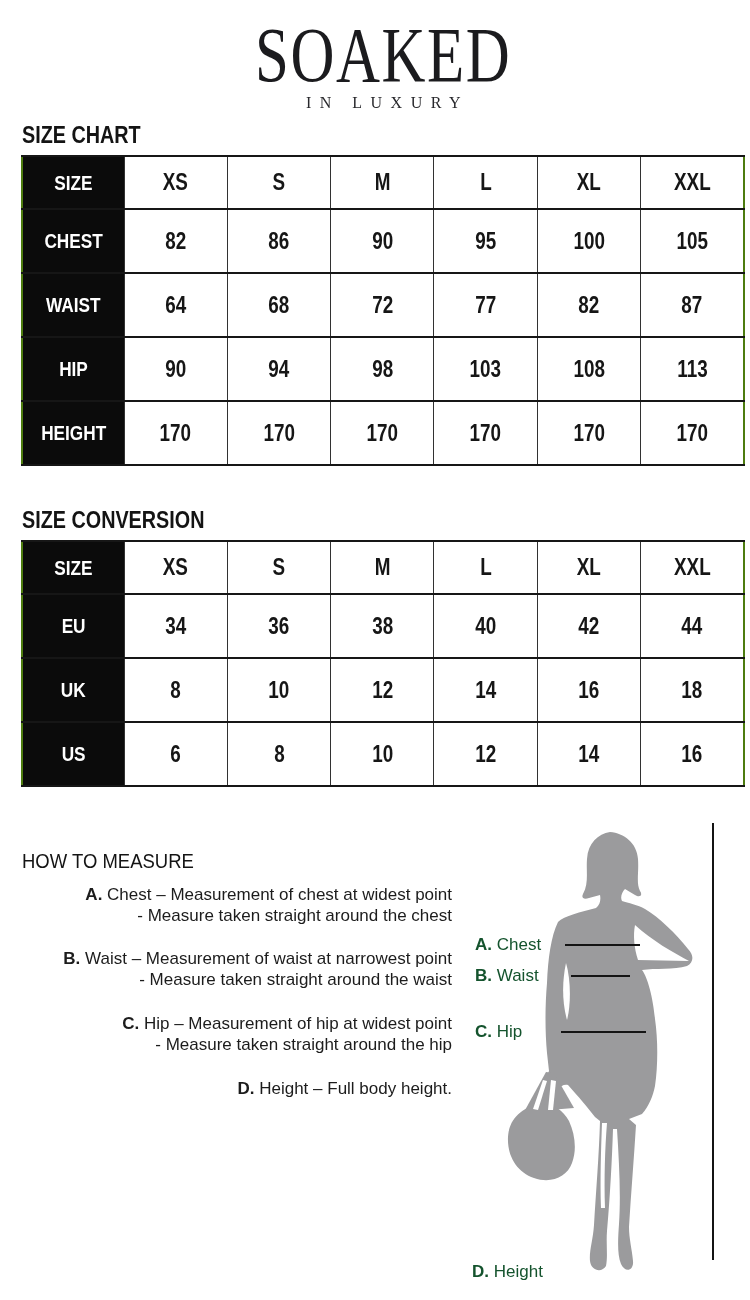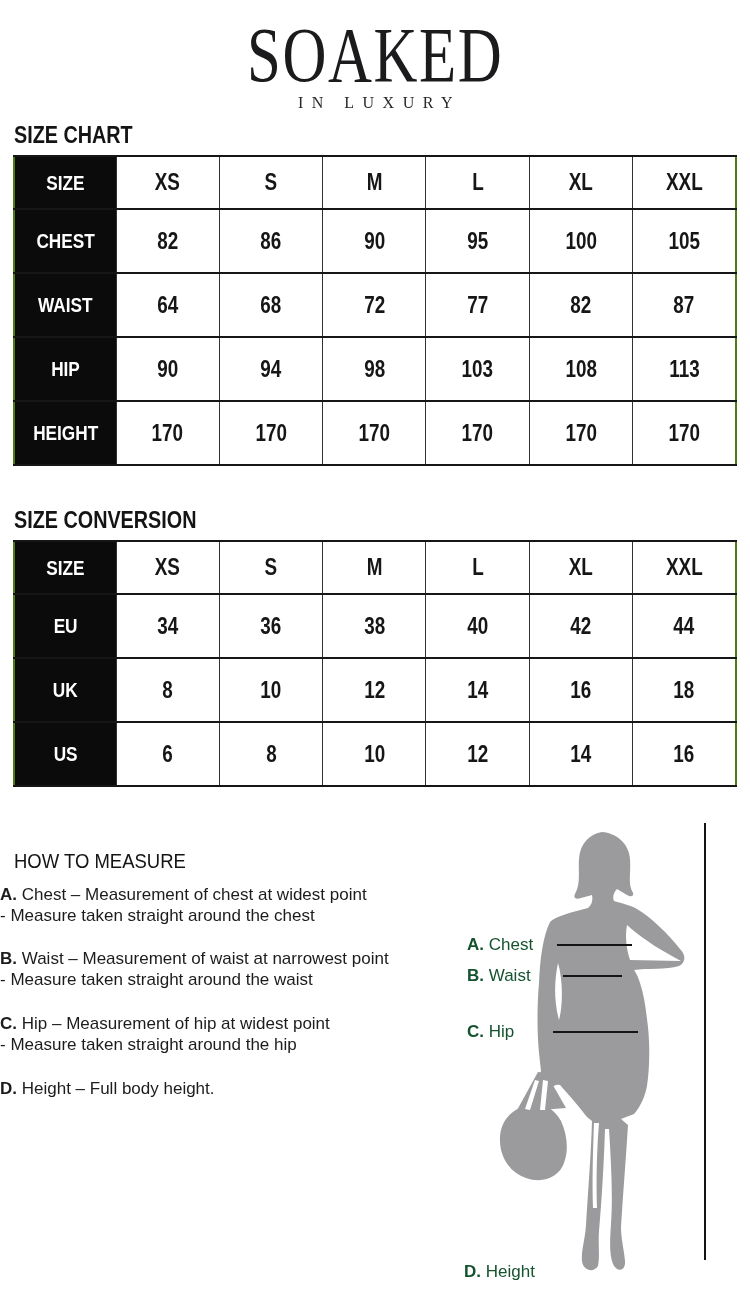--- a/index.html
+++ b/index.html
@@ -1,21 +1,21 @@
 <!DOCTYPE html>
 <html><head>
 <meta charset="utf-8">
 <style>
   * { margin:0; padding:0; box-sizing:border-box; }
   html,body { background:#ffffff; }
   body {
     width:750px; height:1300px; position:relative; overflow:hidden;
     font-family:"Liberation Sans", sans-serif; color:#161616;
   }
-  .page { position:absolute; inset:0; }
+  .page { position:absolute; inset:0;margin-left:8px; }
 
   
   .brand { position:absolute; top:16px; left:0; width:750px; text-align:center; }
   .brand-name {
     font-family:"Liberation Serif", serif; font-weight:400;
     font-size:78px; line-height:78px; letter-spacing:2px; color:#1b1b1e;
     white-space:nowrap;
   }
   .brand-name .squeeze { display:inline-block; transform:scaleX(0.78); transform-origin:50% 50%; }
   .brand-tagline {
@@ -45,21 +45,21 @@
   table.chart tr.row  td { height:64px; }
   table.chart td.lbl { background:#0b0b0b; color:#ffffff; font-size:21px; }
   table.chart .cond { display:inline-block; transform:scaleX(0.82); transform-origin:50% 50%; }
 
   
   .htm-title {
     position:absolute; left:14px; top:849px; font-size:21px; line-height:24px;
     font-weight:normal; color:#141414; white-space:nowrap;
   }
   .htm-title .cond { display:inline-block; transform:scaleX(0.88); transform-origin:0 50%; }
-  .mi { position:absolute; left:0; width:430px; font-size:17px; line-height:21px; color:#1c1c1c; }
+  .mi { position:absolute; left:14px; width:430px; font-size:17px; line-height:21px; color:#1c1c1c;text-align:right; }
   .mi b { font-weight:bold; }
 
   
   .figure { position:absolute; left:440px; top:820px; width:310px; height:480px; }
   .figure svg { position:absolute; left:0; top:0; }
   .flabel { position:absolute; font-size:17px; line-height:21px; color:#14532d; white-space:nowrap; }
   .flabel b { font-weight:bold; }
 </style>
 </head>
 <body>

